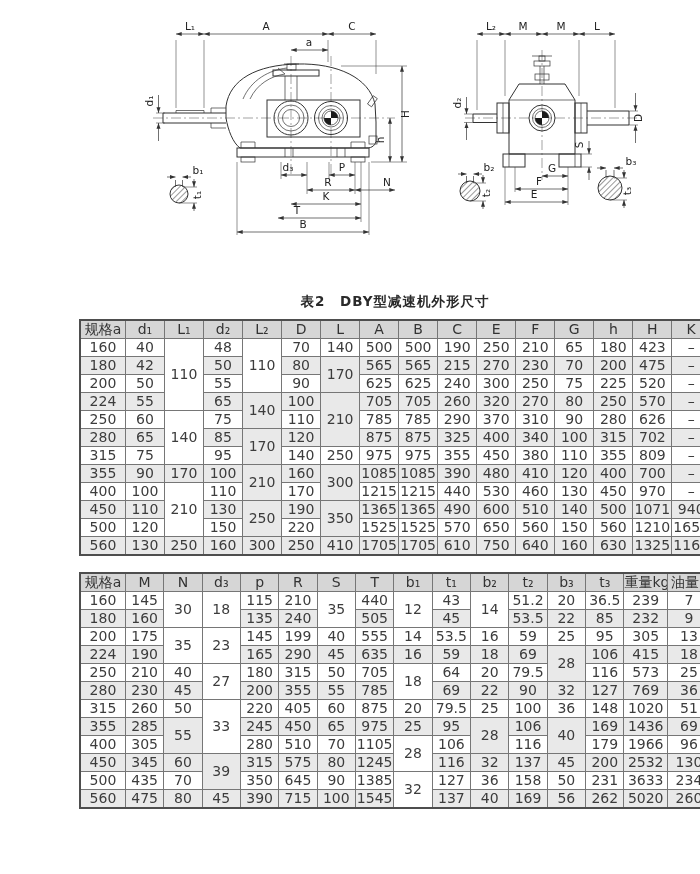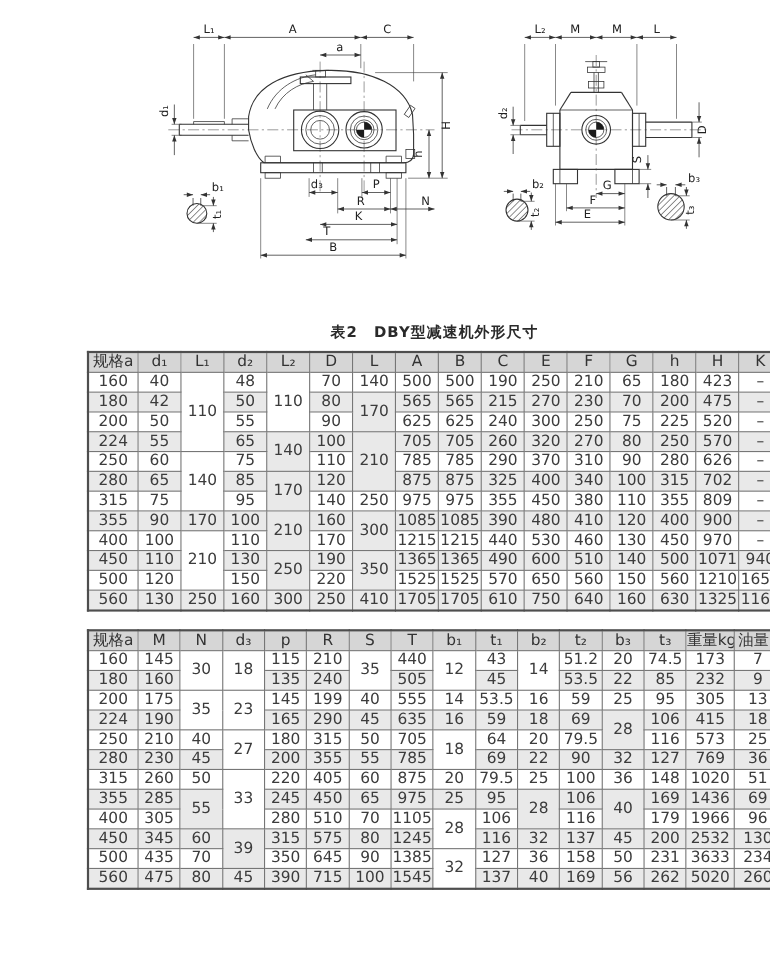--- a/index.html
+++ b/index.html
@@ -438,21 +438,21 @@
           <td rowspan="2" class="alt">210</td>
           <td class="alt">160</td>
           <td rowspan="2" class="alt">300</td>
           <td class="alt">1085</td>
           <td class="alt">1085</td>
           <td class="alt">390</td>
           <td class="alt">480</td>
           <td class="alt">410</td>
           <td class="alt">120</td>
           <td class="alt">400</td>
-          <td class="alt">900</td>
+          <td class="alt">700</td>
           <td class="alt">–</td>
         </tr>
         <tr>
           <td>400</td>
           <td>100</td>
           <td rowspan="3">210</td>
           <td>110</td>
           <td>170</td>
           <td>1215</td>
           <td>1215</td>
@@ -564,22 +564,22 @@
           <td rowspan="2">18</td>
           <td>115</td>
           <td>210</td>
           <td rowspan="2">35</td>
           <td>440</td>
           <td rowspan="2">12</td>
           <td>43</td>
           <td rowspan="2">14</td>
           <td>51.2</td>
           <td>20</td>
-          <td>74.5</td>
-          <td>173</td>
+          <td>36.5</td>
+          <td>239</td>
           <td>7</td>
         </tr>
         <tr>
           <td class="alt">180</td>
           <td class="alt">160</td>
           <td class="alt">135</td>
           <td class="alt">240</td>
           <td class="alt">505</td>
           <td class="alt">45</td>
           <td class="alt">53.5</td>

